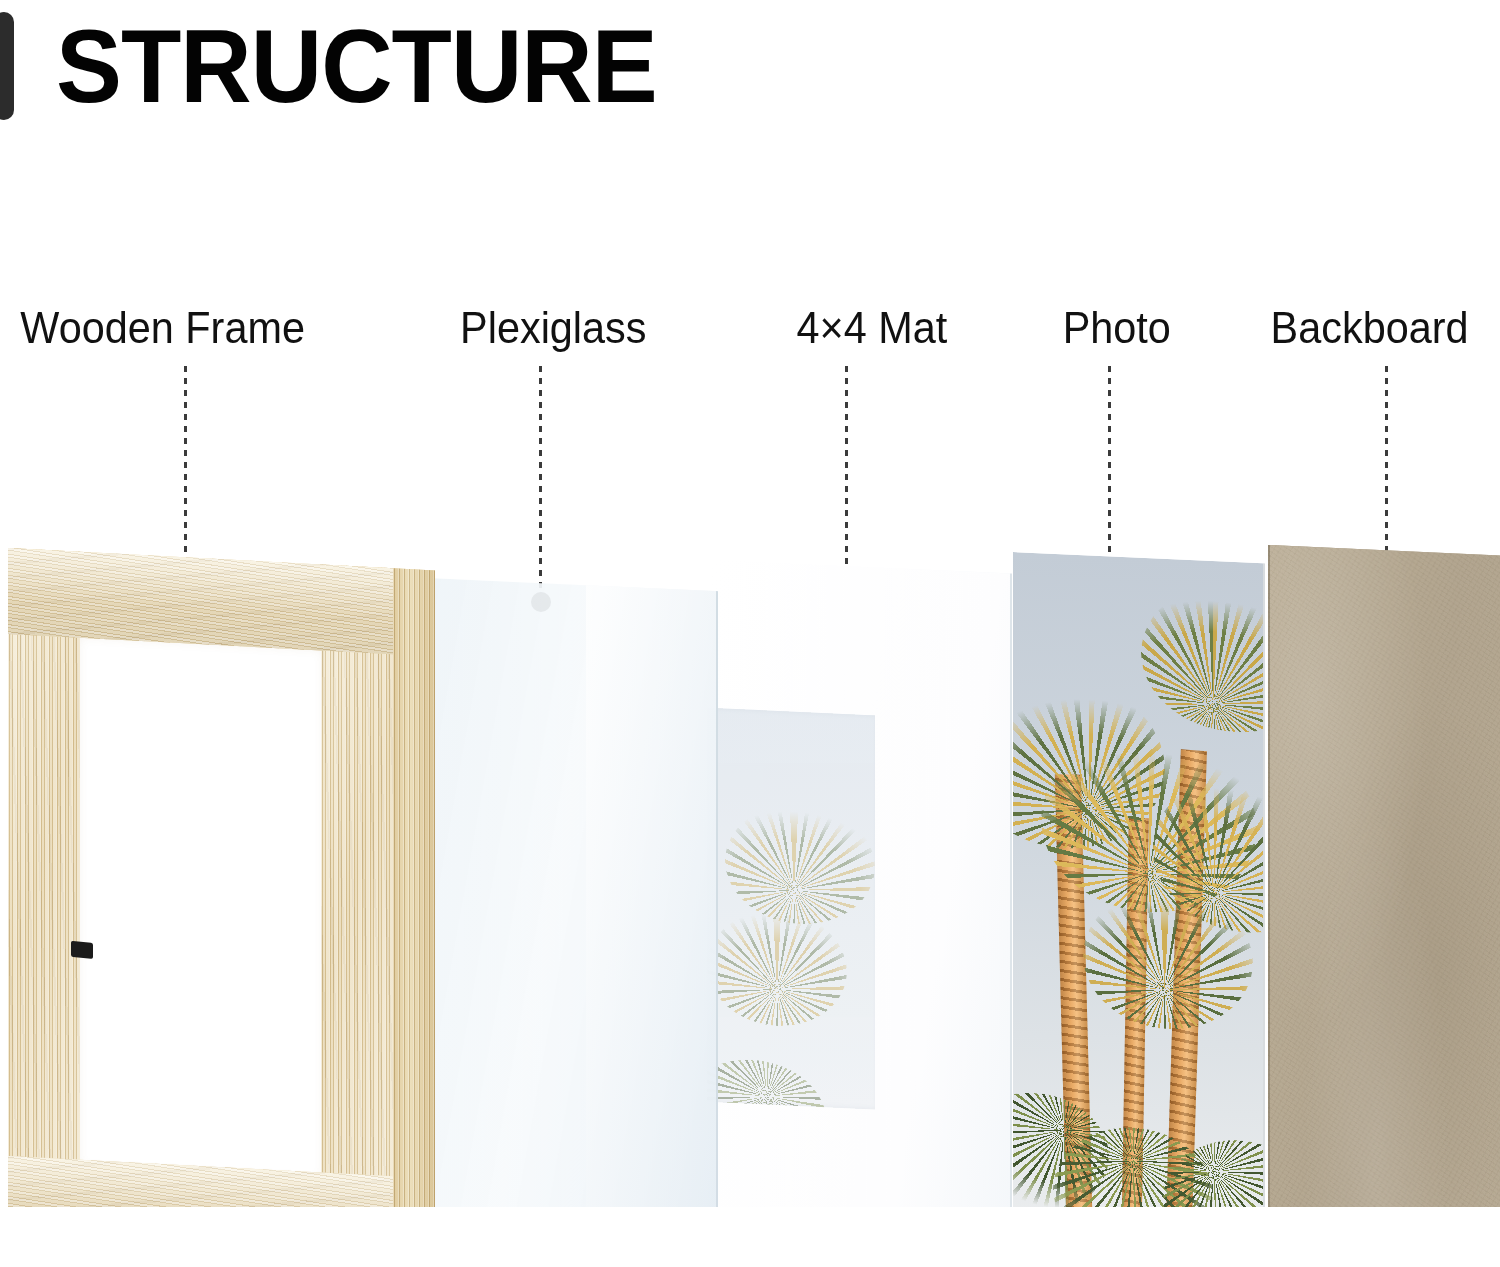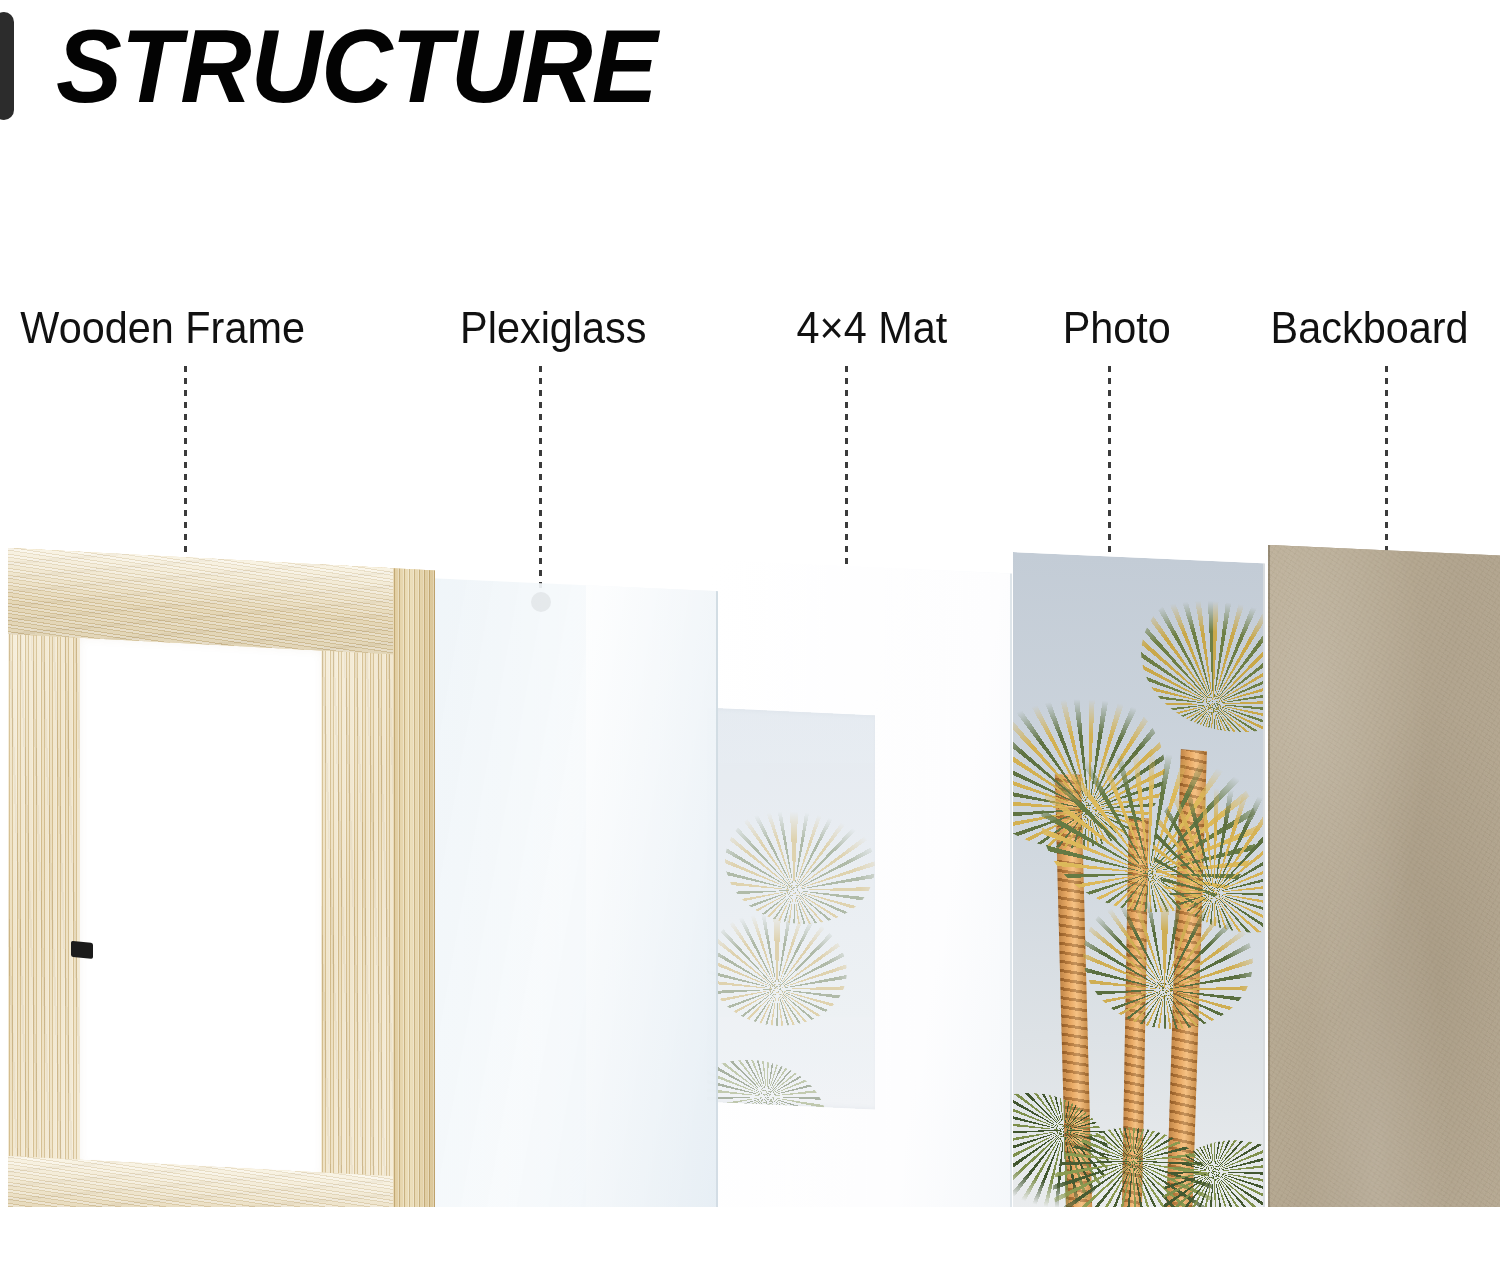--- a/index.html
+++ b/index.html
@@ -22,21 +22,20 @@
   }
 
   
   .title-row {
     position: absolute;
     left: 0;
     top: 8px;
     height: 115px;
     display: flex;
     align-items: center;
-    font-style: italic;
   }
   .title-accent {
     width: 20px;
     height: 108px;
     margin-left: -6px;
     background: #2c2c2c;
     border-radius: 10px;
     flex: none;
   }
   .title-text {

